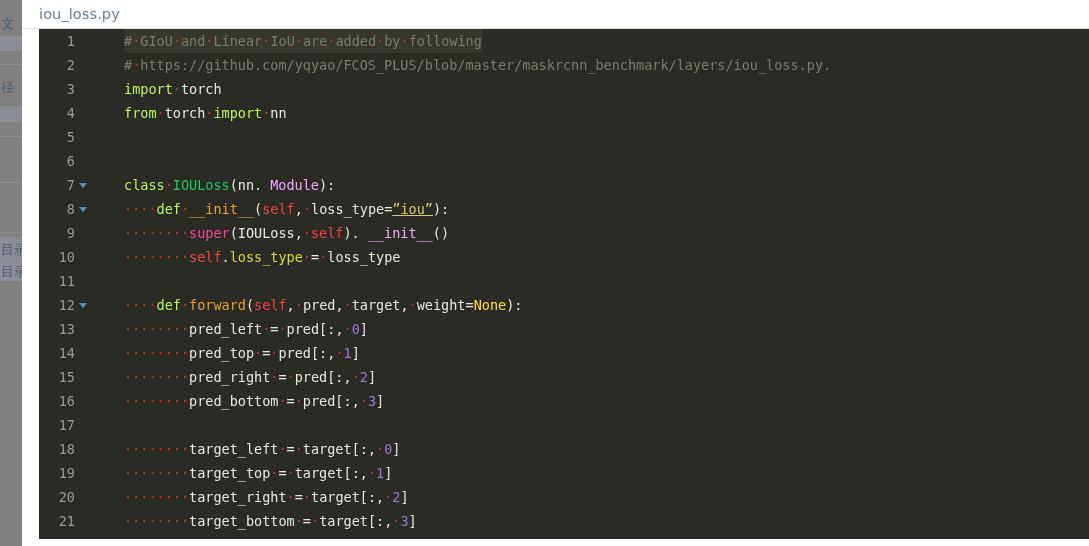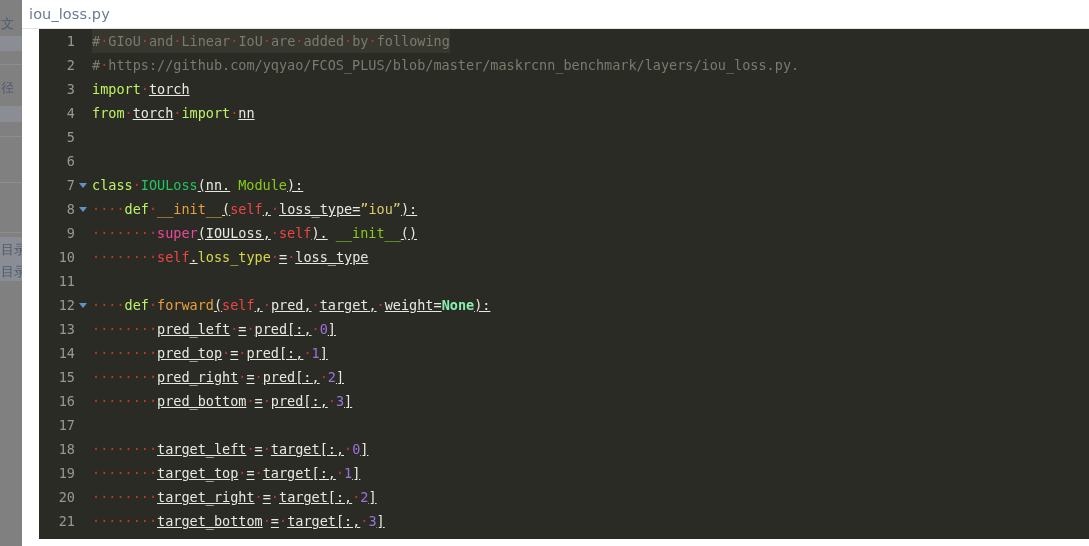--- a/index.html
+++ b/index.html
@@ -63,21 +63,21 @@
     background: #ffffff;
     overflow: hidden;
   }
 
   
   .tabbar {
     height: 28px;
     display: flex;
     align-items: center;
     background: #ffffff;
-    padding-left: 7px;
+    padding-left: 17px;
     box-sizing: border-box;
   }
   .tab-title {
     font-family: "DejaVu Sans", sans-serif;
     font-size: 14.5px;
     color: #6b7b93;
     letter-spacing: 0.1px;
     white-space: nowrap;
   }
   .tabbar-underline {
@@ -130,39 +130,40 @@
     border-left: 4px solid transparent;
     border-right: 4px solid transparent;
     border-top: 5px solid #5f93c9;
     vertical-align: middle;
     margin-top: -2px;
   }
   .code {
     flex: 1 1 auto;
     padding-left: 1px;
     color: #e8e8e0;
+    margin-left: 32px;
   }
   .row.selected .code-inner {
     background: #37372f;
   }
   .code-inner { display: inline-block; }
 
   
   .t-com   { color: #7a7a6d; }
   .t-kw    { color: #bef264; }
   .t-cls   { color: #22c55e; }
   .t-fn    { color: #e6a03c; }
   .t-self  { color: #ef4444; }
   .t-call  { color: #ec4899; }
-  .t-green { color: #84cc16; padding-left: 8px; }
+  .t-green { color: #f0abfc; padding-left: 8px; }
   .t-yel   { color: #d8d84a; }
   .t-num   { color: #9a73d8; }
-  .t-str   { color: #d8cb6a; }
-  .t-none  { color: #86efac; font-weight: bold; }
-  .t-plain { color: #e8e8e0; text-decoration: underline; }
+  .t-str   { color: #d8cb6a; text-decoration: underline; }
+  .t-none  { color: #fde047; }
+  .t-plain { color: #e8e8e0; }
   .ws      { color: #c0392b; }
   .ws-com  { color: #b03a2e; }
 
   
   .right-pad {
     position: absolute;
     top: 0;
     right: 0;
     width: 0px;
     height: 546px;

